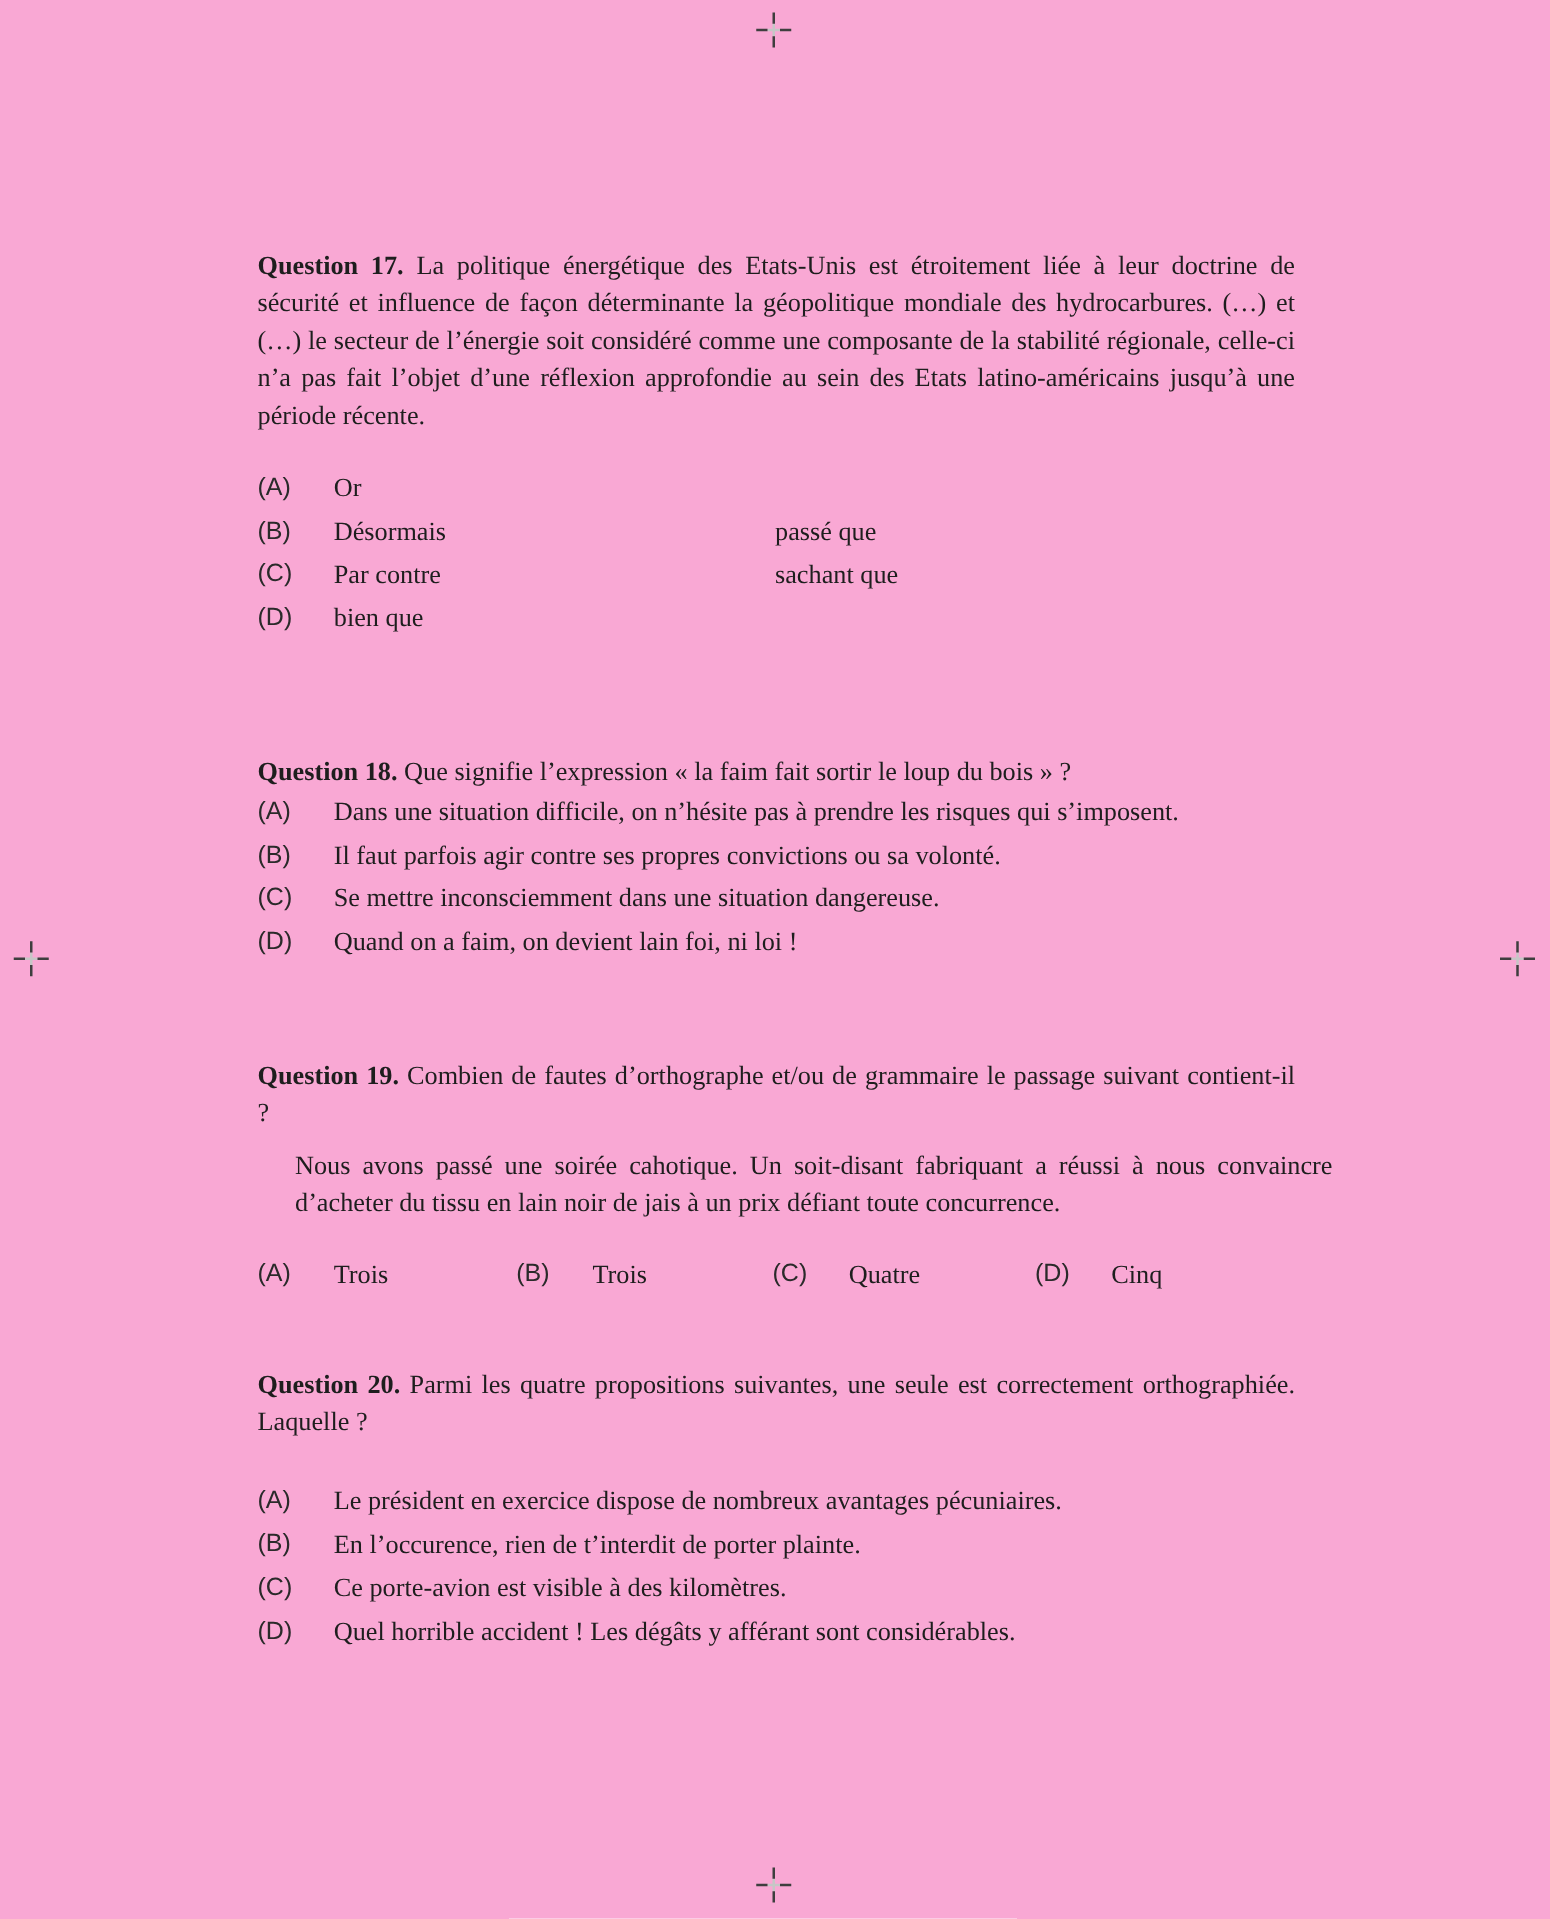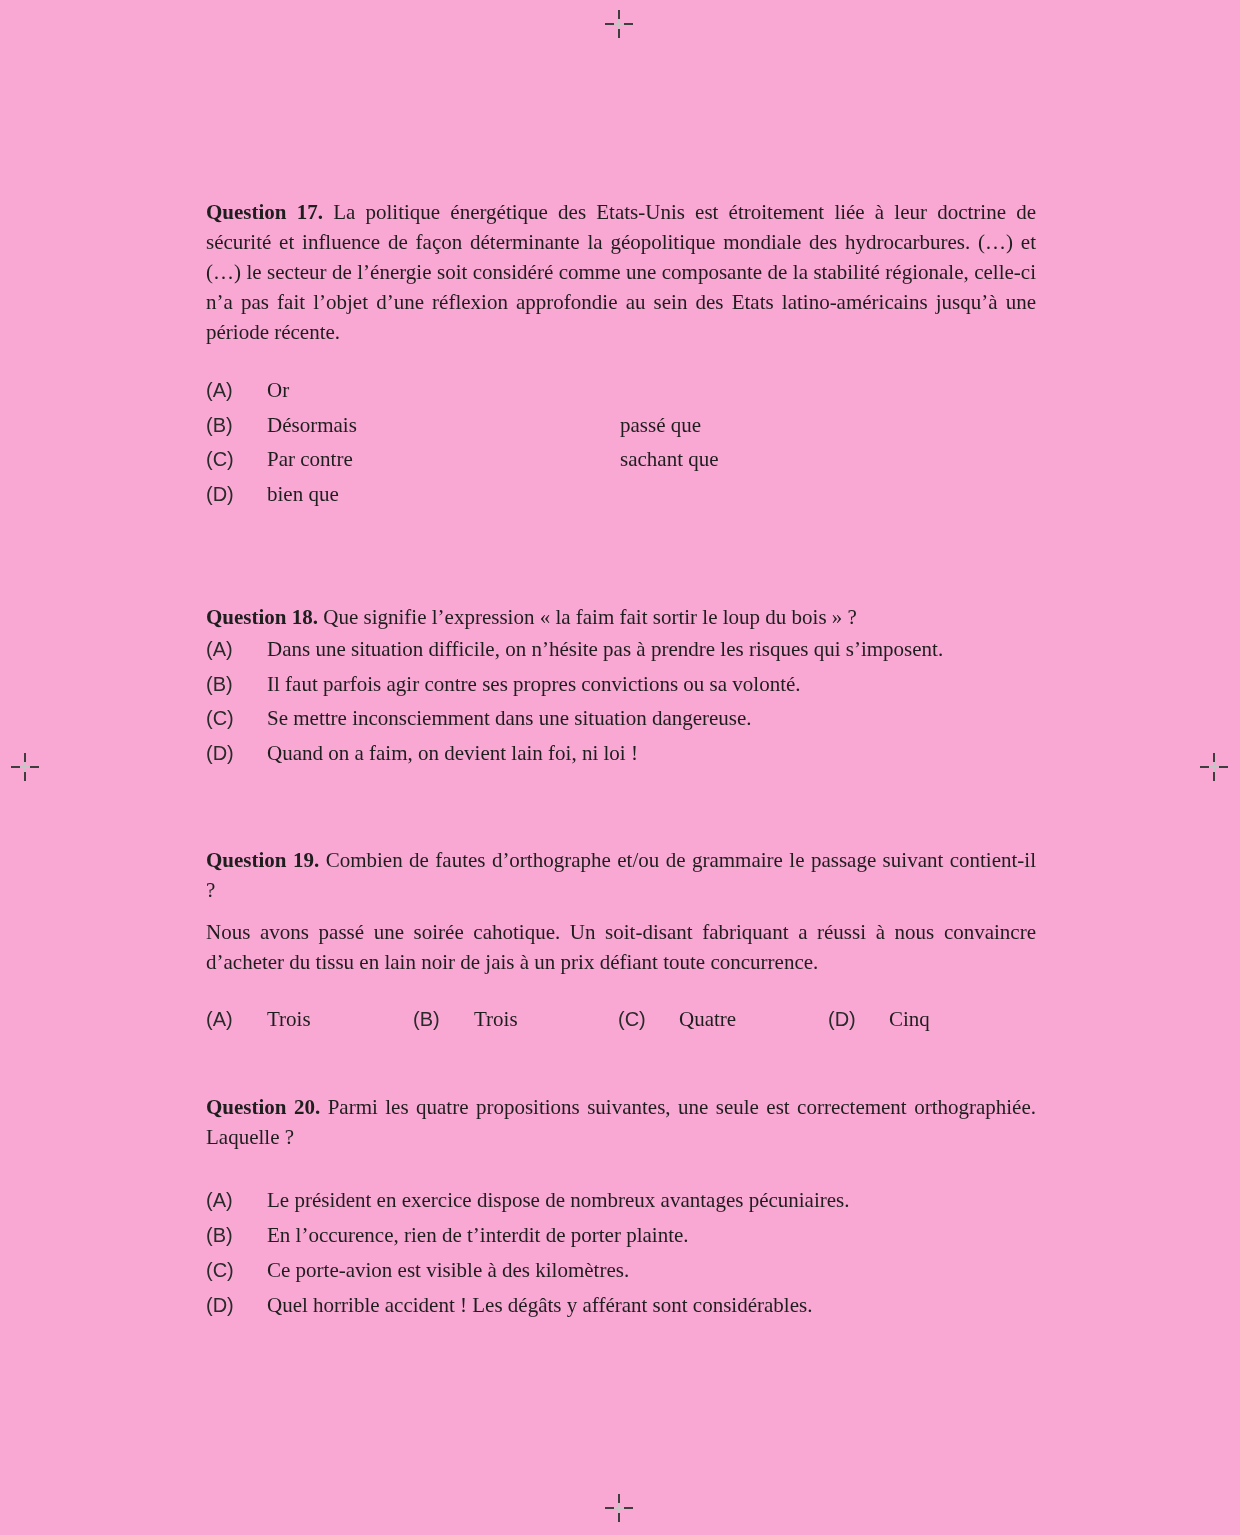--- a/index.html
+++ b/index.html
@@ -130,21 +130,21 @@
       <span>Se mettre inconsciemment dans une situation dangereuse.</span>
     </div>
     <div class="row two">
       <span class="letter">(D)</span>
       <span>Quand on a faim, on devient lain foi, ni loi !</span>
     </div>
   </div>
 
   <p class="para abs content" style="top:832px;margin-top:13px;"><b class="qlabel">Question 19.</b> <span>Combien de fautes d’orthographe et/ou de grammaire le passage suivant contient-il ?</span></p>
 
-  <p class="para abs content" style="top:917px;">Nous avons passé une soirée cahotique. Un soit-disant fabriquant a réussi à nous convaincre d’acheter du tissu en lain noir de jais à un prix défiant toute concurrence.</p>
+  <p class="para abs content" style="top:917px;margin-left:30px;">Nous avons passé une soirée cahotique. Un soit-disant fabriquant a réussi à nous convaincre d’acheter du tissu en lain noir de jais à un prix défiant toute concurrence.</p>
 
   <div class="opts abs content inline-opts" style="top:1002px;">
     <div class="cell">
       <span class="letter">(A)</span>
       <span>Trois</span>
     </div>
     <div class="cell">
       <span class="letter">(B)</span>
       <span>Trois</span>
     </div>

